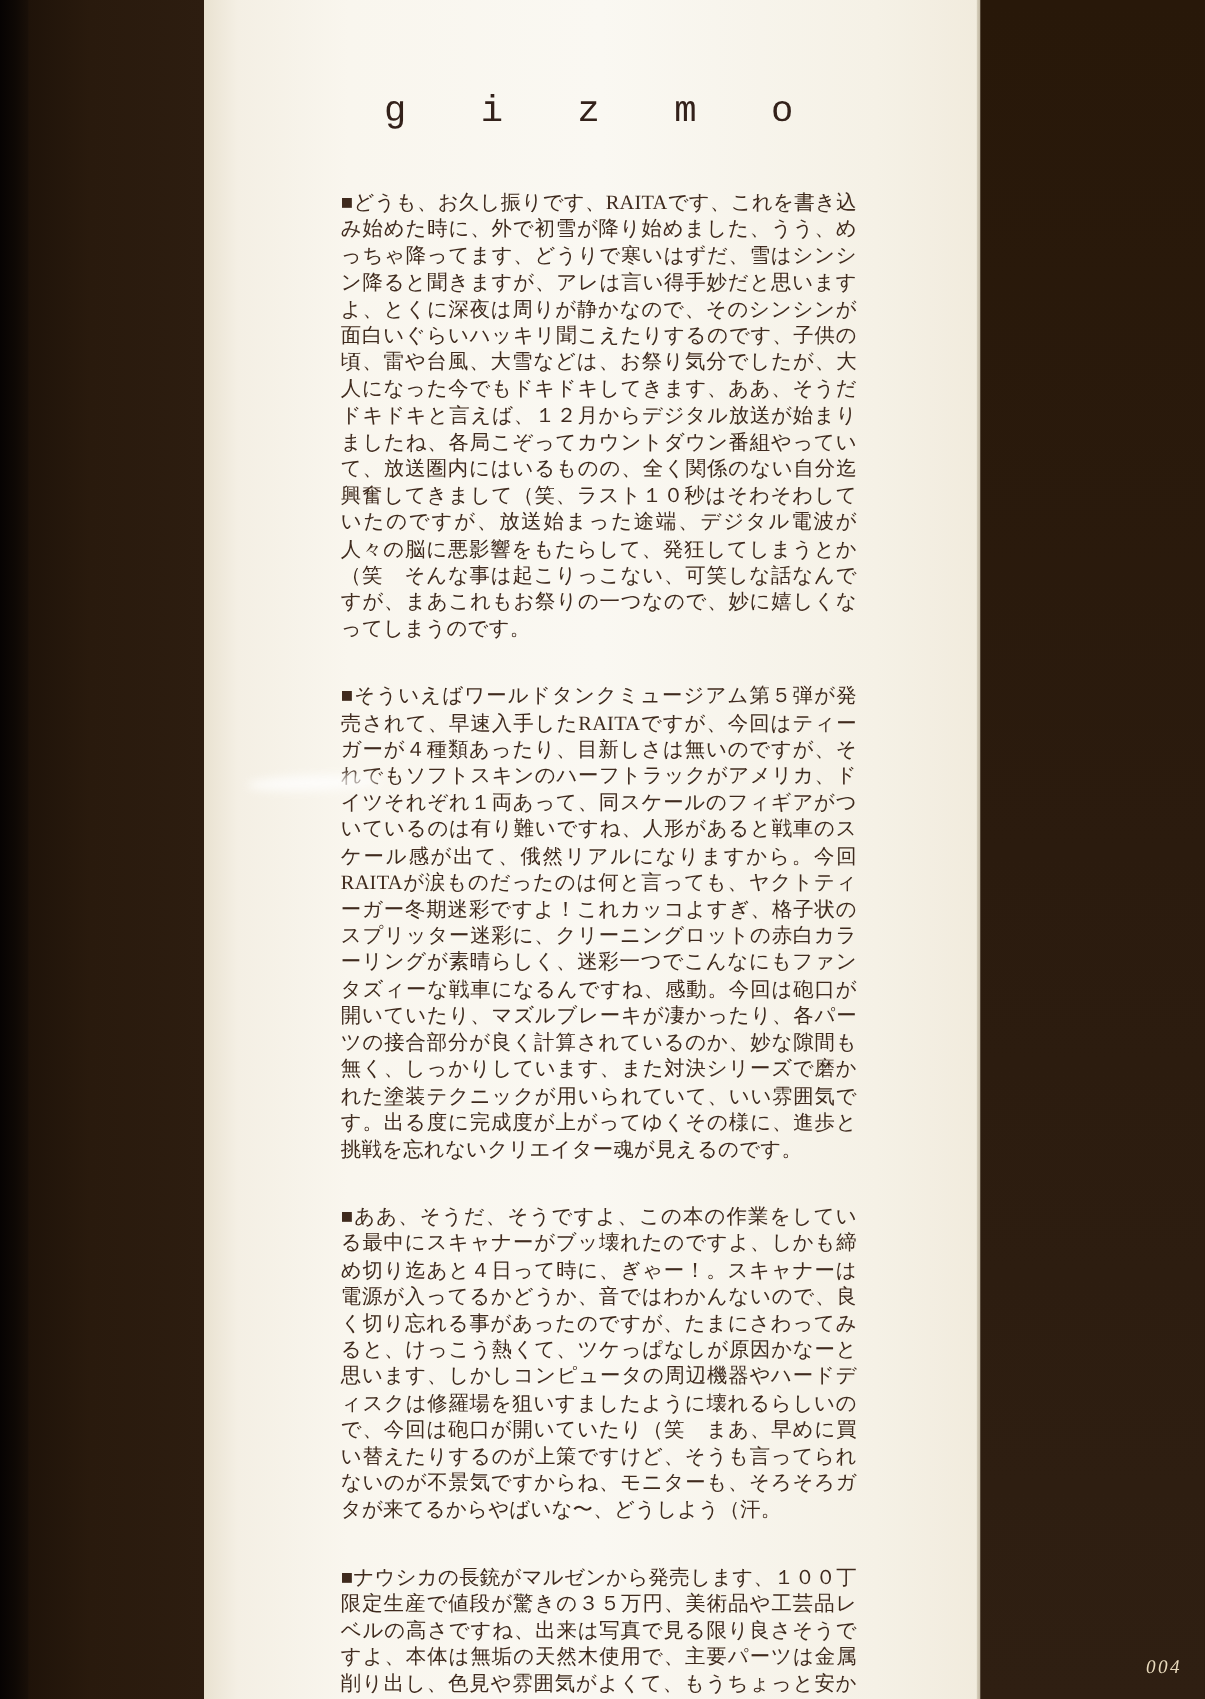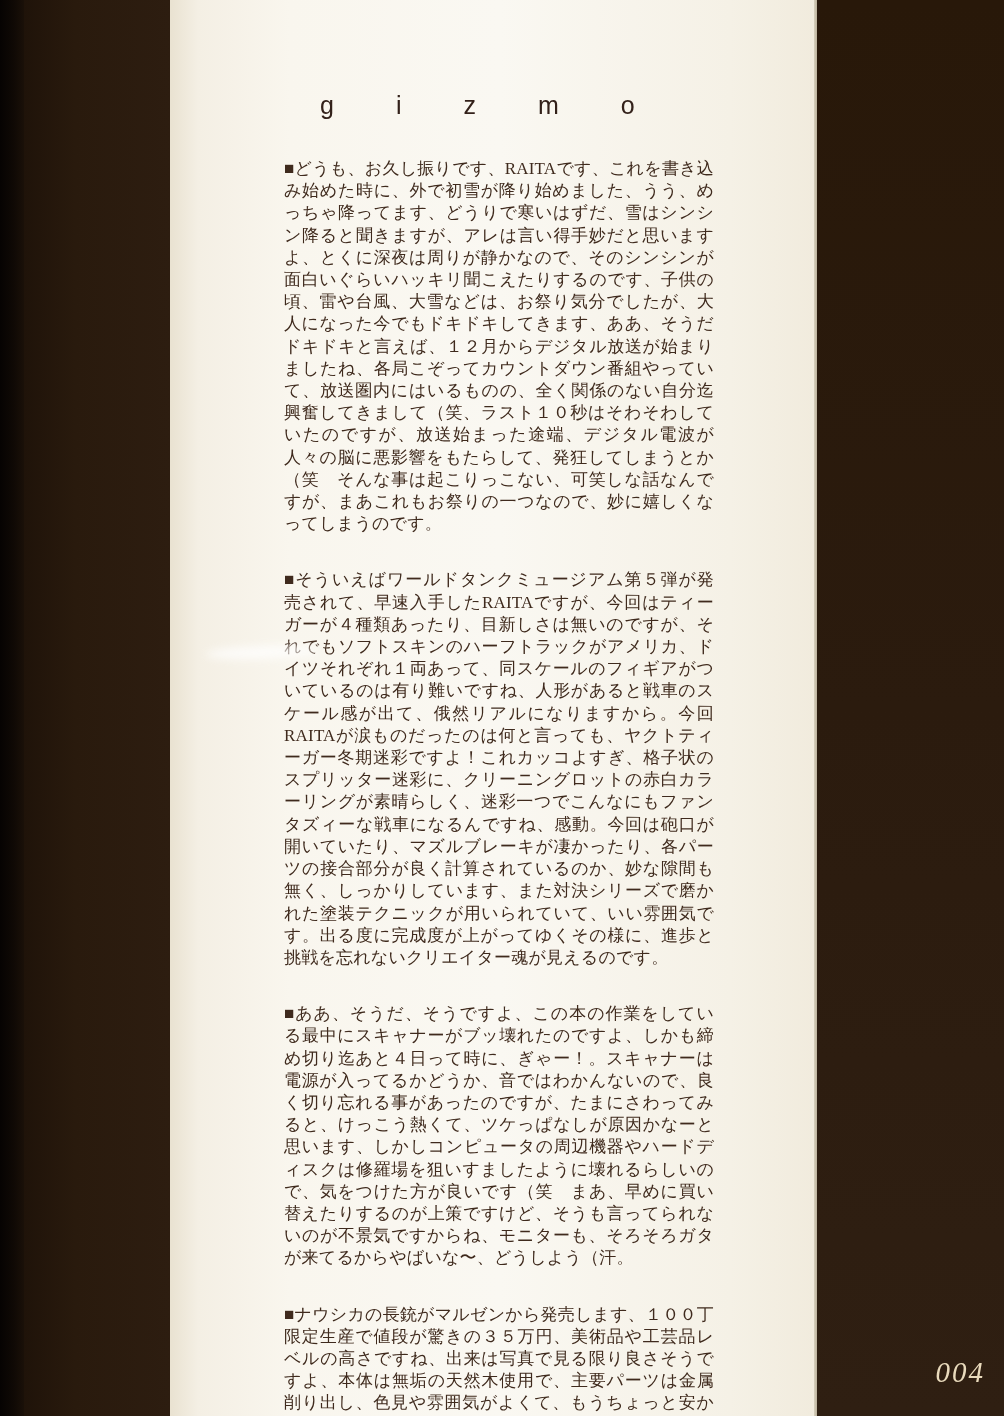--- a/index.html
+++ b/index.html
@@ -46,23 +46,23 @@
   }
   
   .dark-right {
     position: absolute;
     left: 817px; top: 0;
     width: 187px; height: 100%;
     background: linear-gradient(180deg, #281809 0%, #2b1b0e 50%, #2f1f12 100%);
   }
   .title {
     position: absolute;
-    left: 150px; top: 91px;
-    font-family: Liberation Sans, sans-serif;
-    font-size: 25px;
+    left: 150px; top: 76px;
+    font-family: Liberation Mono, monospace;
+    font-size: 31px;
     letter-spacing: 62px;
     color: #33211a;
     white-space: nowrap;
   }
   .text-block {
     position: absolute;
     left: 114px; top: 158px;
     width: 430px;
     color: #3f2a1d;
     font-size: 17px;
@@ -84,45 +84,45 @@
     left: 36px; top: 646px;
     width: 112px; height: 13px;
     background: #ffffff;
     opacity: 0.75;
     border-radius: 50%;
     filter: blur(4px);
     transform: rotate(-2deg);
   }
   .page-number {
     position: absolute;
-    right: 19px; bottom: 27px;
+    right: 19px; bottom: 17px;
     font-family: "Liberation Serif", "DejaVu Serif", serif;
     font-style: italic;
-    font-size: 29px;
+    font-size: 16px;
     letter-spacing: 2px;
     color: #e9dabc;
     margin-left: 40px;
   }
 </style>
 </head>
 <body>
 
 <div class="scan">
 
   <div class="spine"></div>
 
   <div class="dark-left"></div>
 
   <div class="page">
     <div class="title">gizmo</div>
 
     <div class="text-block">
       <p>■どうも、お久し振りです、RAITAです、これを書き込み始めた時に、外で初雪が降り始めました、うう、めっちゃ降ってます、どうりで寒いはずだ、雪はシンシン降ると聞きますが、アレは言い得手妙だと思いますよ、とくに深夜は周りが静かなので、そのシンシンが面白いぐらいハッキリ聞こえたりするのです、子供の頃、雷や台風、大雪などは、お祭り気分でしたが、大人になった今でもドキドキしてきます、ああ、そうだドキドキと言えば、１２月からデジタル放送が始まりましたね、各局こぞってカウントダウン番組やっていて、放送圏内にはいるものの、全く関係のない自分迄興奮してきまして（笑、ラスト１０秒はそわそわしていたのですが、放送始まった途端、デジタル電波が人々の脳に悪影響をもたらして、発狂してしまうとか（笑　そんな事は起こりっこない、可笑しな話なんですが、まあこれもお祭りの一つなので、妙に嬉しくなってしまうのです。</p>
       <p>■そういえばワールドタンクミュージアム第５弾が発売されて、早速入手したRAITAですが、今回はティーガーが４種類あったり、目新しさは無いのですが、それでもソフトスキンのハーフトラックがアメリカ、ドイツそれぞれ１両あって、同スケールのフィギアがついているのは有り難いですね、人形があると戦車のスケール感が出て、俄然リアルになりますから。今回RAITAが涙ものだったのは何と言っても、ヤクトティーガー冬期迷彩ですよ！これカッコよすぎ、格子状のスプリッター迷彩に、クリーニングロットの赤白カラーリングが素晴らしく、迷彩一つでこんなにもファンタズィーな戦車になるんですね、感動。今回は砲口が開いていたり、マズルブレーキが凄かったり、各パーツの接合部分が良く計算されているのか、妙な隙間も無く、しっかりしています、また対決シリーズで磨かれた塗装テクニックが用いられていて、いい雰囲気です。出る度に完成度が上がってゆくその様に、進歩と挑戦を忘れないクリエイター魂が見えるのです。</p>
-      <p>■ああ、そうだ、そうですよ、この本の作業をしている最中にスキャナーがブッ壊れたのですよ、しかも締め切り迄あと４日って時に、ぎゃー！。スキャナーは電源が入ってるかどうか、音ではわかんないので、良く切り忘れる事があったのですが、たまにさわってみると、けっこう熱くて、ツケっぱなしが原因かなーと思います、しかしコンピュータの周辺機器やハードディスクは修羅場を狙いすましたように壊れるらしいので、気をつけた方が良いです（笑　まあ、早めに買い替えたりするのが上策ですけど、そうも言ってられないのが不景気ですからね、モニターも、そろそろガタが来てるからやばいな〜、どうしよう（汗。</p>
+      <p>■ああ、そうだ、そうですよ、この本の作業をしている最中にスキャナーがブッ壊れたのですよ、しかも締め切り迄あと４日って時に、ぎゃー！。スキャナーは電源が入ってるかどうか、音ではわかんないので、良く切り忘れる事があったのですが、たまにさわってみると、けっこう熱くて、ツケっぱなしが原因かなーと思います、しかしコンピュータの周辺機器やハードディスクは修羅場を狙いすましたように壊れるらしいので、今回は砲口が開いていたり（笑　まあ、早めに買い替えたりするのが上策ですけど、そうも言ってられないのが不景気ですからね、モニターも、そろそろガタが来てるからやばいな〜、どうしよう（汗。</p>
       <p>■ナウシカの長銃がマルゼンから発売します、１００丁限定生産で値段が驚きの３５万円、美術品や工芸品レベルの高さですね、出来は写真で見る限り良さそうですよ、本体は無垢の天然木使用で、主要パーツは金属削り出し、色見や雰囲気がよくて、もうちょっと安かったら欲しいアイテムなんですが、あと鏑弾とか有翼弾とか撃てたら欲しいなー、郊外の牧場で牛相手に、ホントに効くかやってみたい（笑</p>
     </div>
 
     <div class="smudge"></div>
 
     <div class="page-edge"></div>
   </div>
 
   <div class="dark-right">
     <div class="page-number">004</div>

